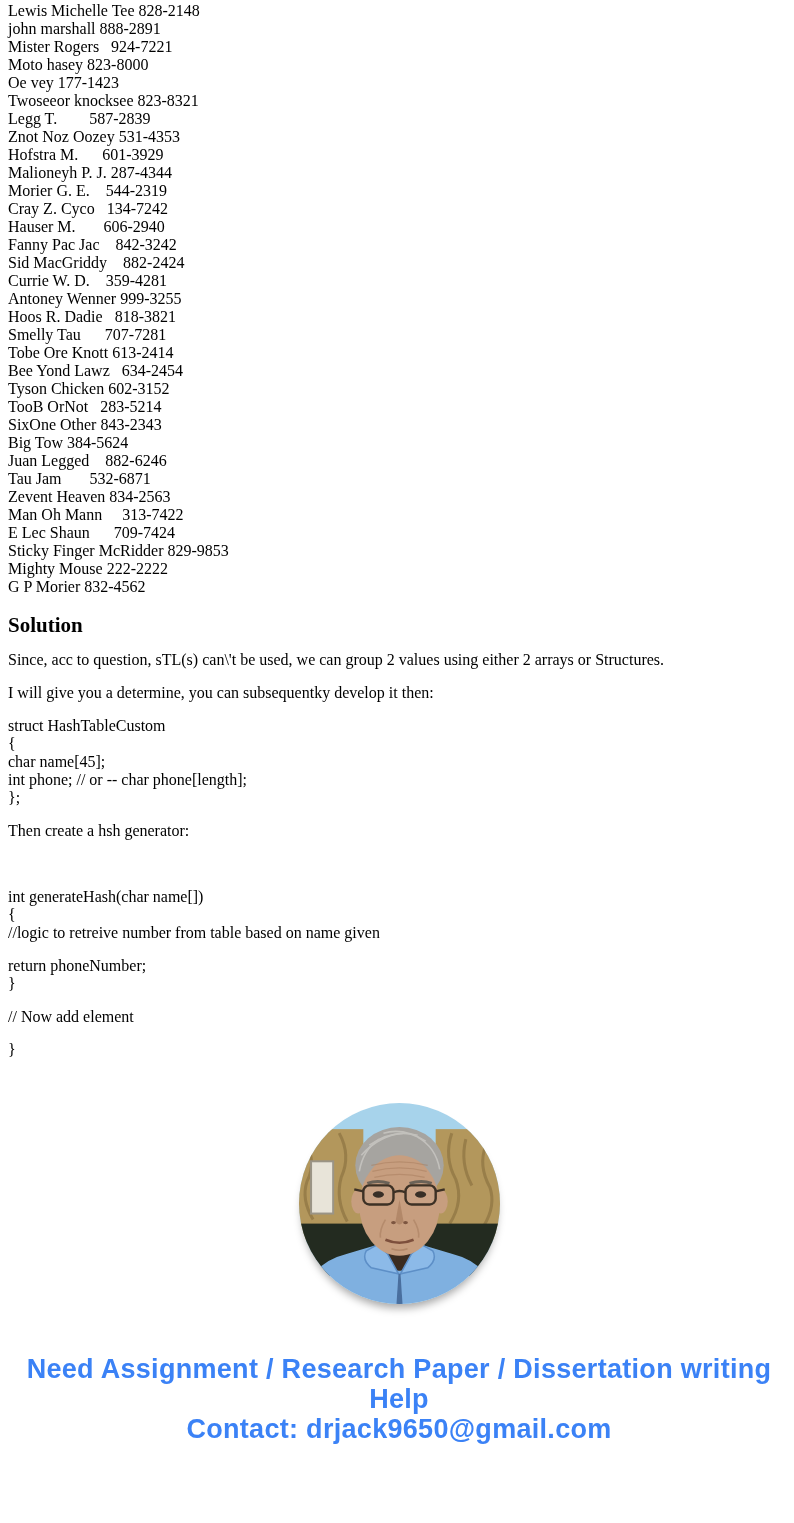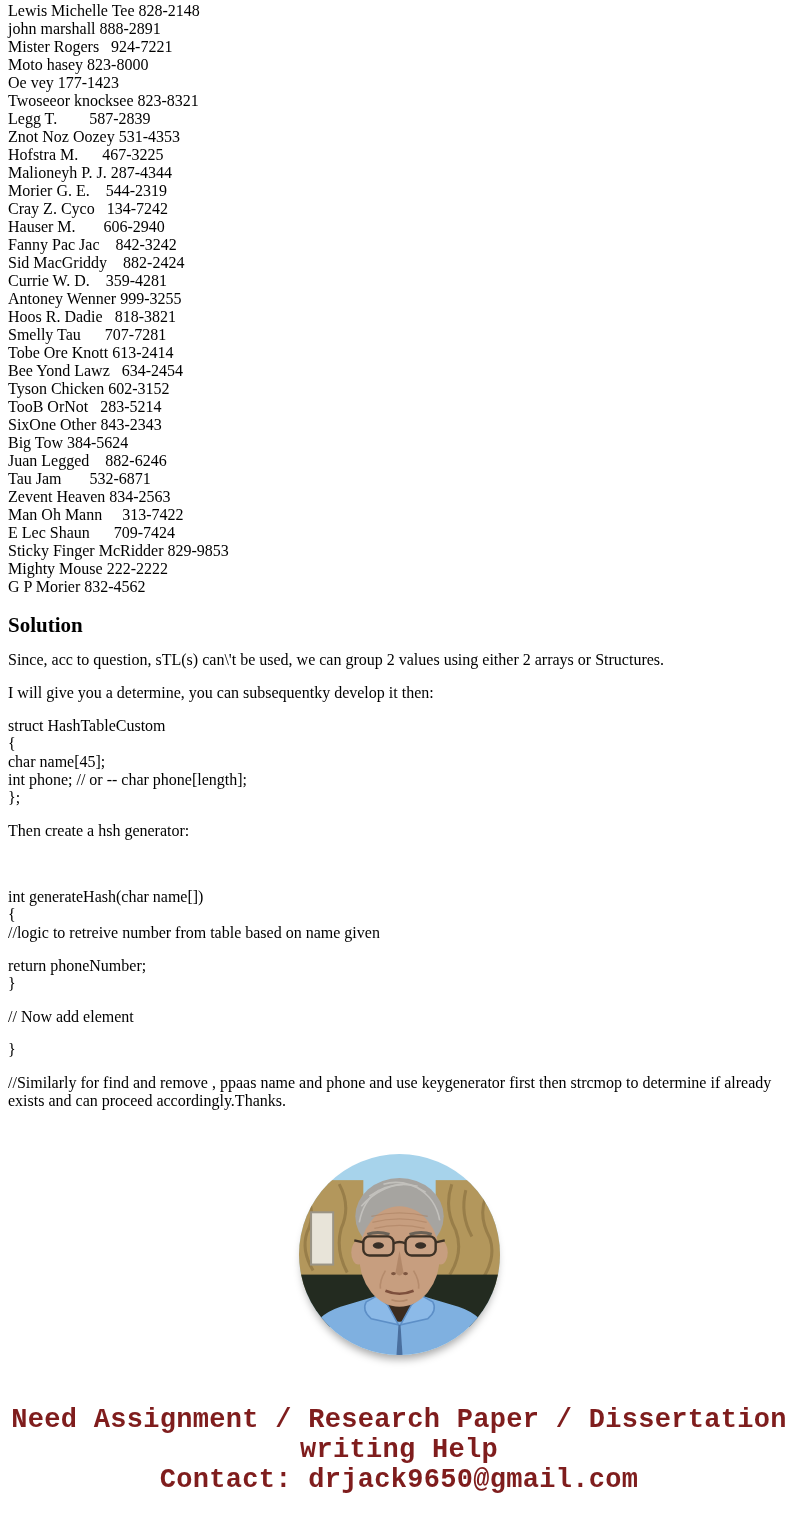--- a/index.html
+++ b/index.html
@@ -45,26 +45,26 @@
     display: inline-block;
     vertical-align: top;
     box-shadow: 0 7px 9px -3px rgba(0,0,0,0.35);
   }
   .avatar-circle svg { display: block; width: 201px; height: 201px; }
 
   
   .footer-banner {
     margin-top: 50px;
     text-align: center;
-    font-family: Liberation Mono, monospace;
+    font-family: Liberation Sans, sans-serif;
     font-weight: 700;
     font-size: 27px;
     line-height: 30px;
     letter-spacing: 0.3px;
-    color: #7f1d1d;
+    color: #3b82f6;
   }
 </style>
 </head>
 <body>
 
 <div class="page">
 
   <div class="phone-list">
 
       <div class="phone-line">Lewis Michelle Tee 828-2148</div>
@@ -76,21 +76,21 @@
       <div class="phone-line">Moto hasey 823-8000</div>
 
       <div class="phone-line">Oe vey 177-1423</div>
 
       <div class="phone-line">Twoseeor knocksee 823-8321</div>
 
       <div class="phone-line">Legg T.        587-2839</div>
 
       <div class="phone-line">Znot Noz Oozey 531-4353</div>
 
-      <div class="phone-line">Hofstra M.      467-3225</div>
+      <div class="phone-line">Hofstra M.      601-3929</div>
 
       <div class="phone-line">Malioneyh P. J. 287-4344</div>
 
       <div class="phone-line">Morier G. E.    544-2319</div>
 
       <div class="phone-line">Cray Z. Cyco   134-7242</div>
 
       <div class="phone-line">Hauser M.       606-2940</div>
 
       <div class="phone-line">Fanny Pac Jac    842-3242</div>
@@ -170,21 +170,20 @@
 
       <div class="code-line">return phoneNumber;</div>
 
       <div class="code-line">}</div>
     </div>
 
   <div class="para">// Now add element</div>
 
   <div class="para">}</div>
 
-  <div class="para">//Similarly for find and remove , ppaas name and phone and use keygenerator first then strcmop to determine if already exists and can proceed accordingly.Thanks.</div>
 
   <div class="avatar-row">
     <span class="avatar-circle">
       <svg viewBox="0 0 200 200" xmlns="http://www.w3.org/2000/svg">
 
         <rect x="0" y="0" width="200" height="200" fill="#a7d3eb"></rect>
 
         <rect x="0" y="26" width="64" height="110" fill="#b3975c"></rect>
         <rect x="136" y="26" width="64" height="110" fill="#b3975c"></rect>
         <g stroke-width="3" fill="none" opacity="0.65" stroke="#8a7040">

